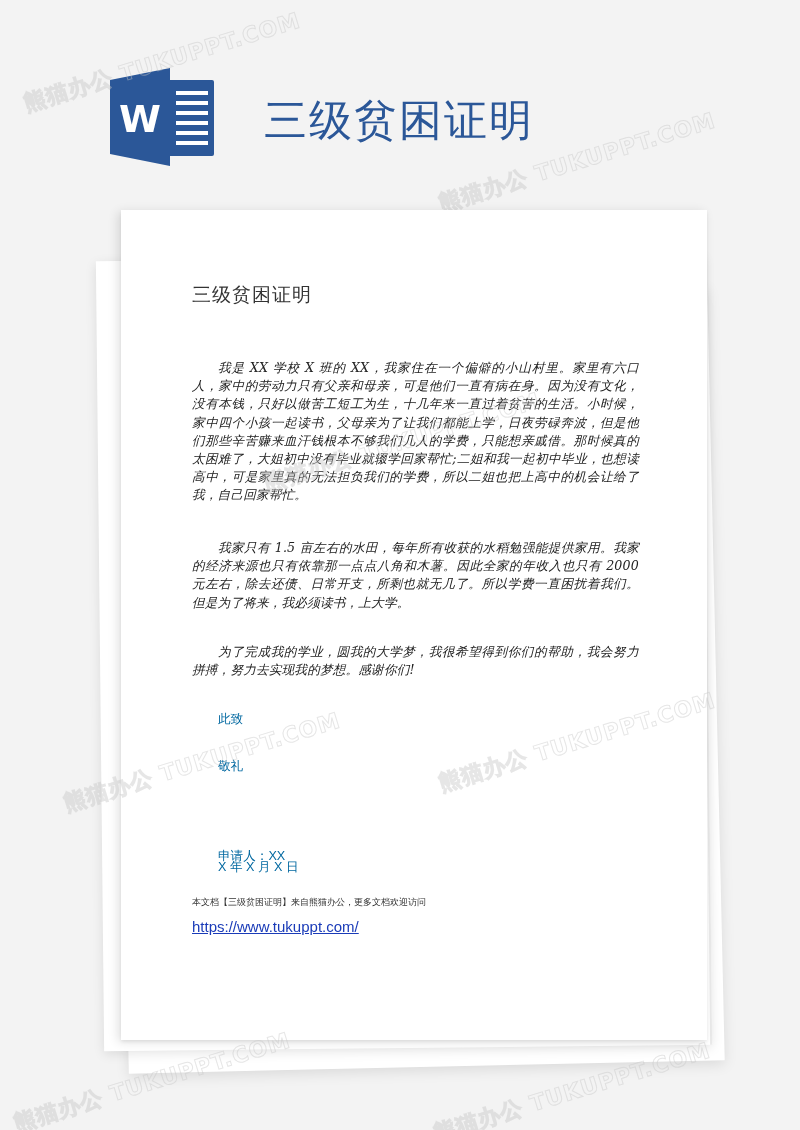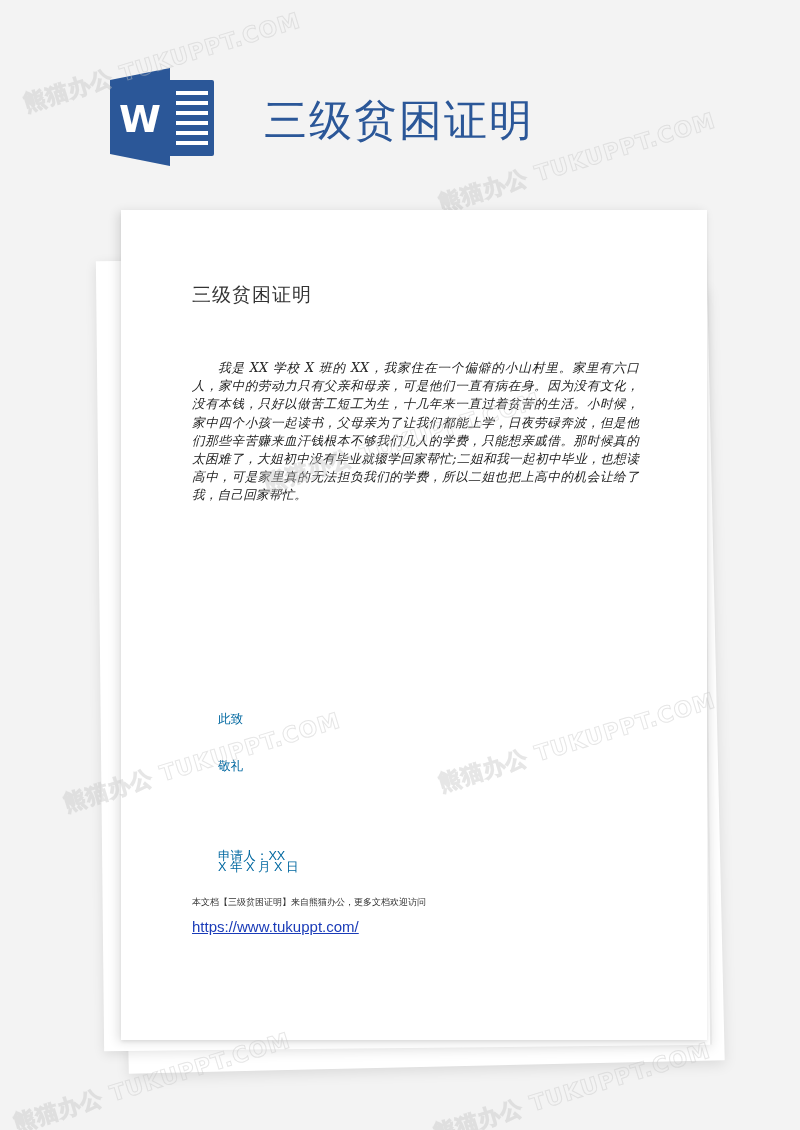--- a/index.html
+++ b/index.html
@@ -100,20 +100,22 @@
   <div class="wm" style="left:435px; top:190px;">熊猫办公 TUKUPPT.COM</div>
   <div class="wm" style="left:20px; top:90px;">熊猫办公 TUKUPPT.COM</div>
 
   <div class="paper paper-back2"></div>
   <div class="paper paper-back1"></div>
   <div class="paper paper-front"></div>
 
   <div class="doc-title">三级贫困证明</div>
 
   <p class="para para-1">我是 XX 学校 X 班的 XX，我家住在一个偏僻的小山村里。家里有六口人，家中的劳动力只有父亲和母亲，可是他们一直有病在身。因为没有文化，没有本钱，只好以做苦工短工为生，十几年来一直过着贫苦的生活。小时候，家中四个小孩一起读书，父母亲为了让我们都能上学，日夜劳碌奔波，但是他们那些辛苦赚来血汗钱根本不够我们几人的学费，只能想亲戚借。那时候真的太困难了，大姐初中没有毕业就辍学回家帮忙;二姐和我一起初中毕业，也想读高中，可是家里真的无法担负我们的学费，所以二姐也把上高中的机会让给了我，自己回家帮忙。</p>
+  <p class="para para-2">我家只有 1.5 亩左右的水田，每年所有收获的水稻勉强能提供家用。我家的经济来源也只有依靠那一点点八角和木薯。因此全家的年收入也只有 2000 元左右，除去还债、日常开支，所剩也就无几了。所以学费一直困扰着我们。但是为了将来，我必须读书，上大学。</p>
+  <p class="para para-3">为了完成我的学业，圆我的大学梦，我很希望得到你们的帮助，我会努力拼搏，努力去实现我的梦想。感谢你们!</p>
 
   <div class="line-item closing-1">此致</div>
   <div class="line-item closing-2">敬礼</div>
   <div class="line-item applicant">
     <span>申请人：</span><span class="sans">XX</span>
   </div>
   <div class="line-item date sans">X 年 X 月 X 日</div>
 
   <div class="footer-note">本文档【三级贫困证明】来自熊猫办公，更多文档欢迎访问</div>
   <a class="footer-link">https://www.tukuppt.com/</a>

